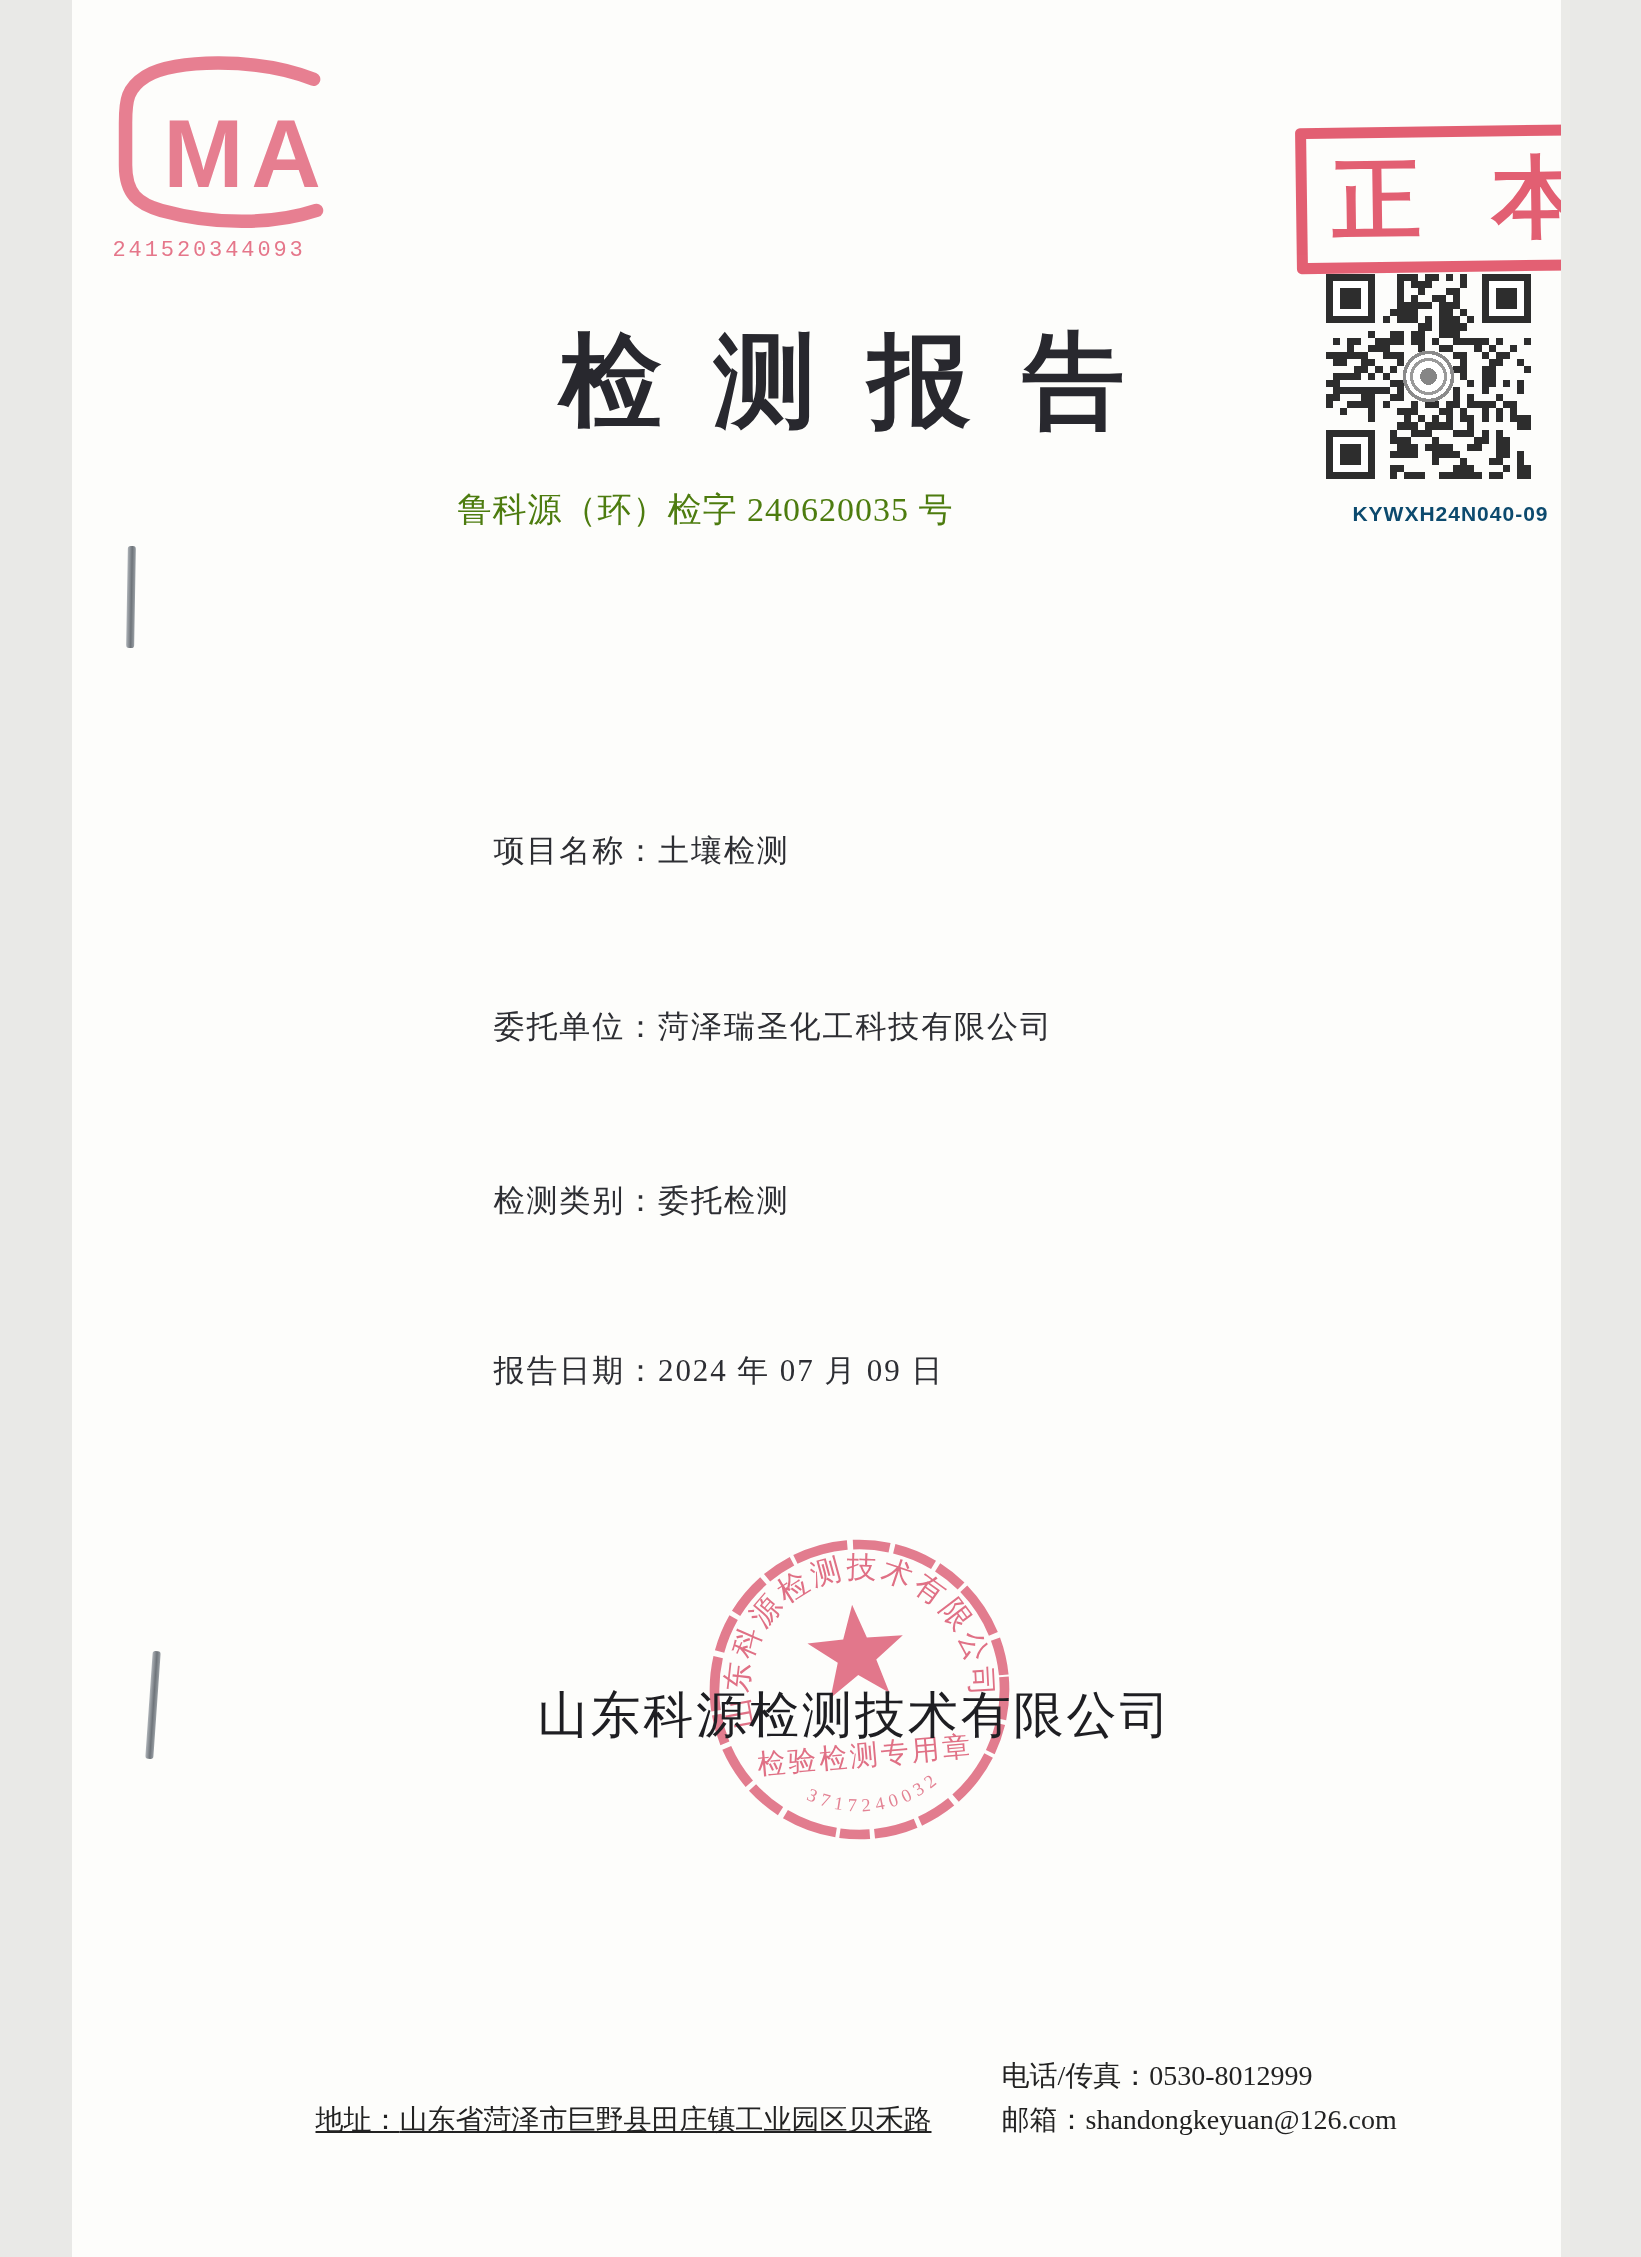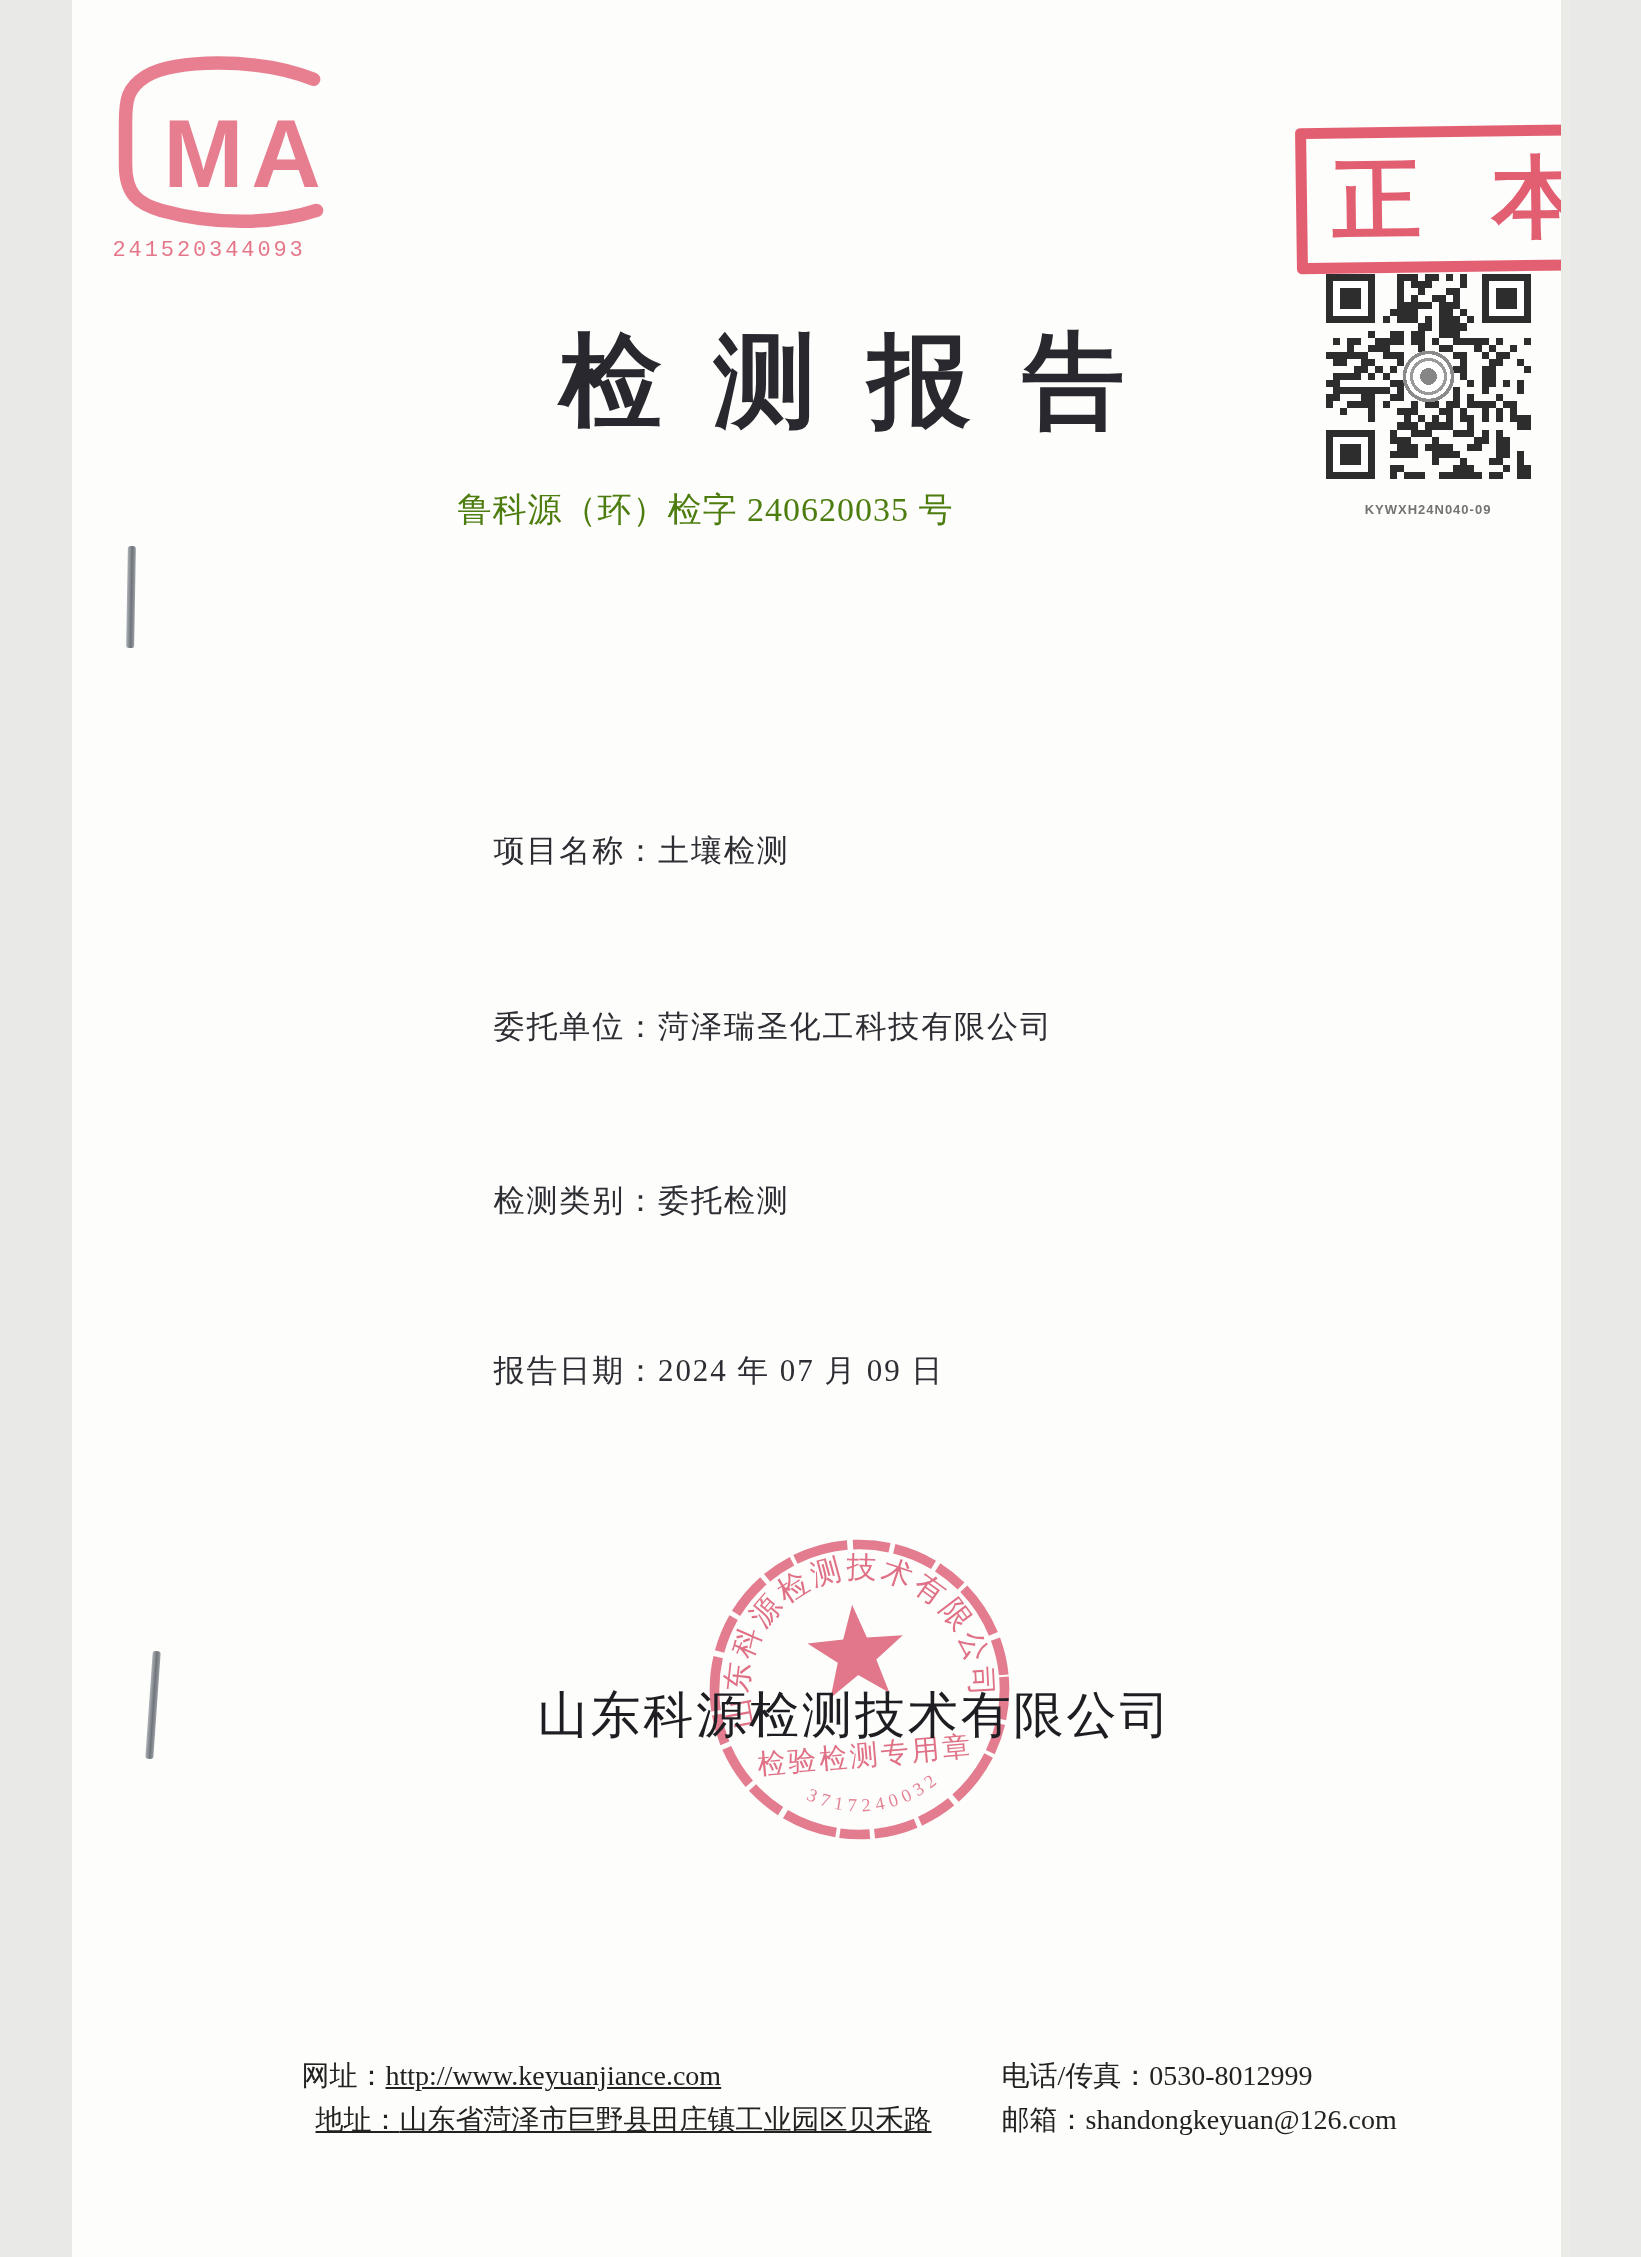--- a/index.html
+++ b/index.html
@@ -20,23 +20,23 @@
     position:absolute;left:1224px;top:126px;width:249px;height:124px;
     border:11.6px solid #e04f64;border-radius:4.8px;
     display:flex;align-items:center;justify-content:space-between;
     padding:0 25px;transform:rotate(-0.8deg);
     font-size:89px;font-weight:700;color:#e04f64;opacity:.9;line-height:1;
   }
   
   .qr-wrap{position:absolute;left:1254px;top:274px;width:205px;height:205px;}
   .qr-wrap svg{width:100%;height:100%;shape-rendering:crispEdges;}
   .qr-caption{
-    position:absolute;left:1236px;top:502px;width:241px;text-align:center;
+    position:absolute;left:1236px;top:502px;width:241px;text-align:right;
     font-family:"Liberation Sans","DejaVu Sans",sans-serif;font-weight:700;
-    font-size:13px;color:#737373;letter-spacing:1px;
+    font-size:21px;color:#0c4a6e;letter-spacing:1px;
   }
   
   .title{
     position:absolute;left:488px;top:326px;width:565px;margin:0;
     display:flex;justify-content:space-between;
     font-size:102px;font-weight:600;color:#28282e;line-height:1.1;
   }
   .report-no{
     position:absolute;left:386px;top:487px;width:772px;text-align:left;
     font-size:34px;color:#4d7c0f;letter-spacing:1px;
@@ -424,23 +424,20 @@
   <svg class="edge-seal" width="130" height="454" viewBox="0 0 135 470">
     <circle cx="272" cy="235" r="228" fill="none" stroke="#e0506a" stroke-width="11" stroke-dasharray="28 9 40 7" opacity=".72"></circle>
     <text x="66" y="150" font-size="34" fill="#e05a72" opacity=".55" letter-spacing="16" transform="rotate(72 66 150)">山东科</text>
   </svg>
 
   <div class="staple s1"></div>
   <div class="staple s2"></div>
   <div class="edge-line"></div>
   <div class="edge-shade"></div>
 
-  <div class="froW f-web">
-    <span>网址：</span><span class="link">http://www.keyuanjiance.com</span>
-  </div>
   <div class="froW f-addr">
     <span>地址：</span><span>山东省菏泽市巨野县田庄镇工业园区贝禾路</span>
   </div>
   <div class="froW f-phone">
     <span>电话/传真：</span><span>0530-8012999</span>
   </div>
   <div class="froW f-email">
     <span>邮箱：</span><span>shandongkeyuan@126.com</span>
   </div>
 

